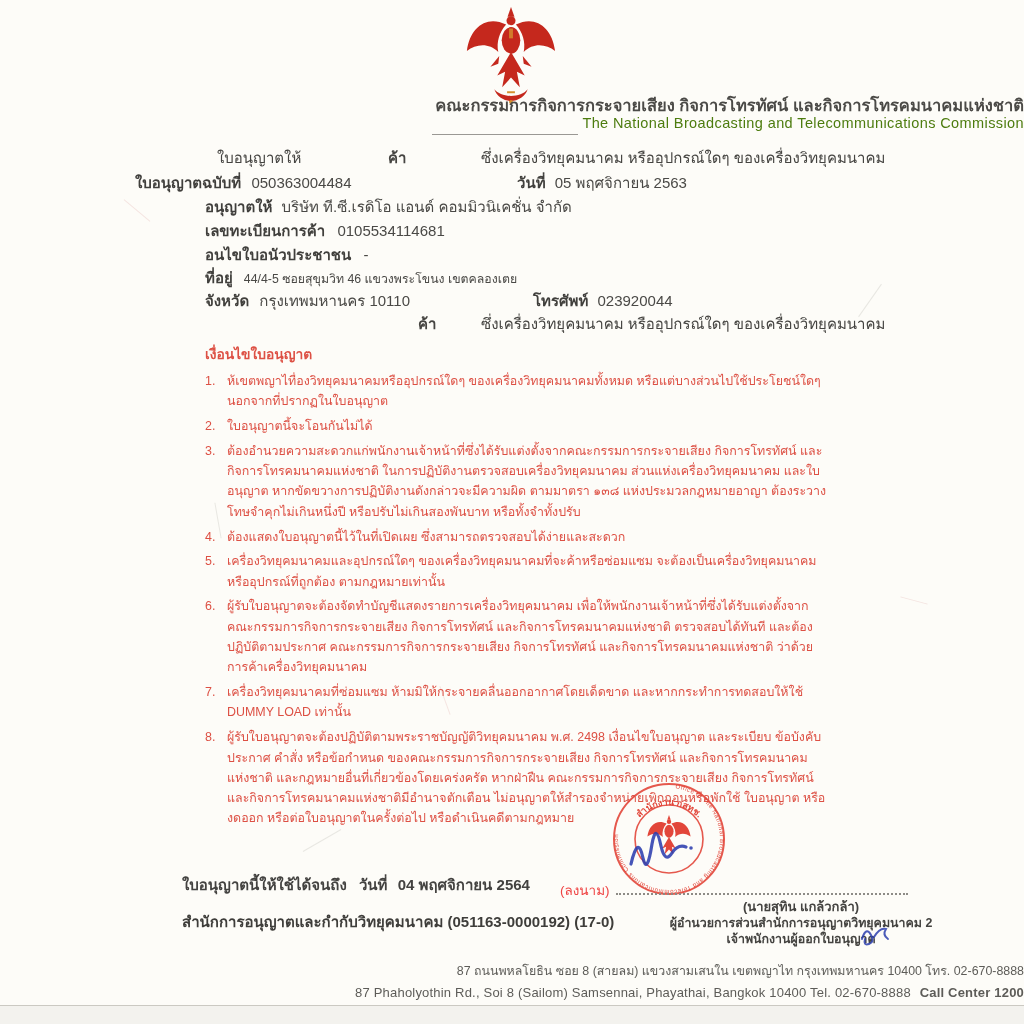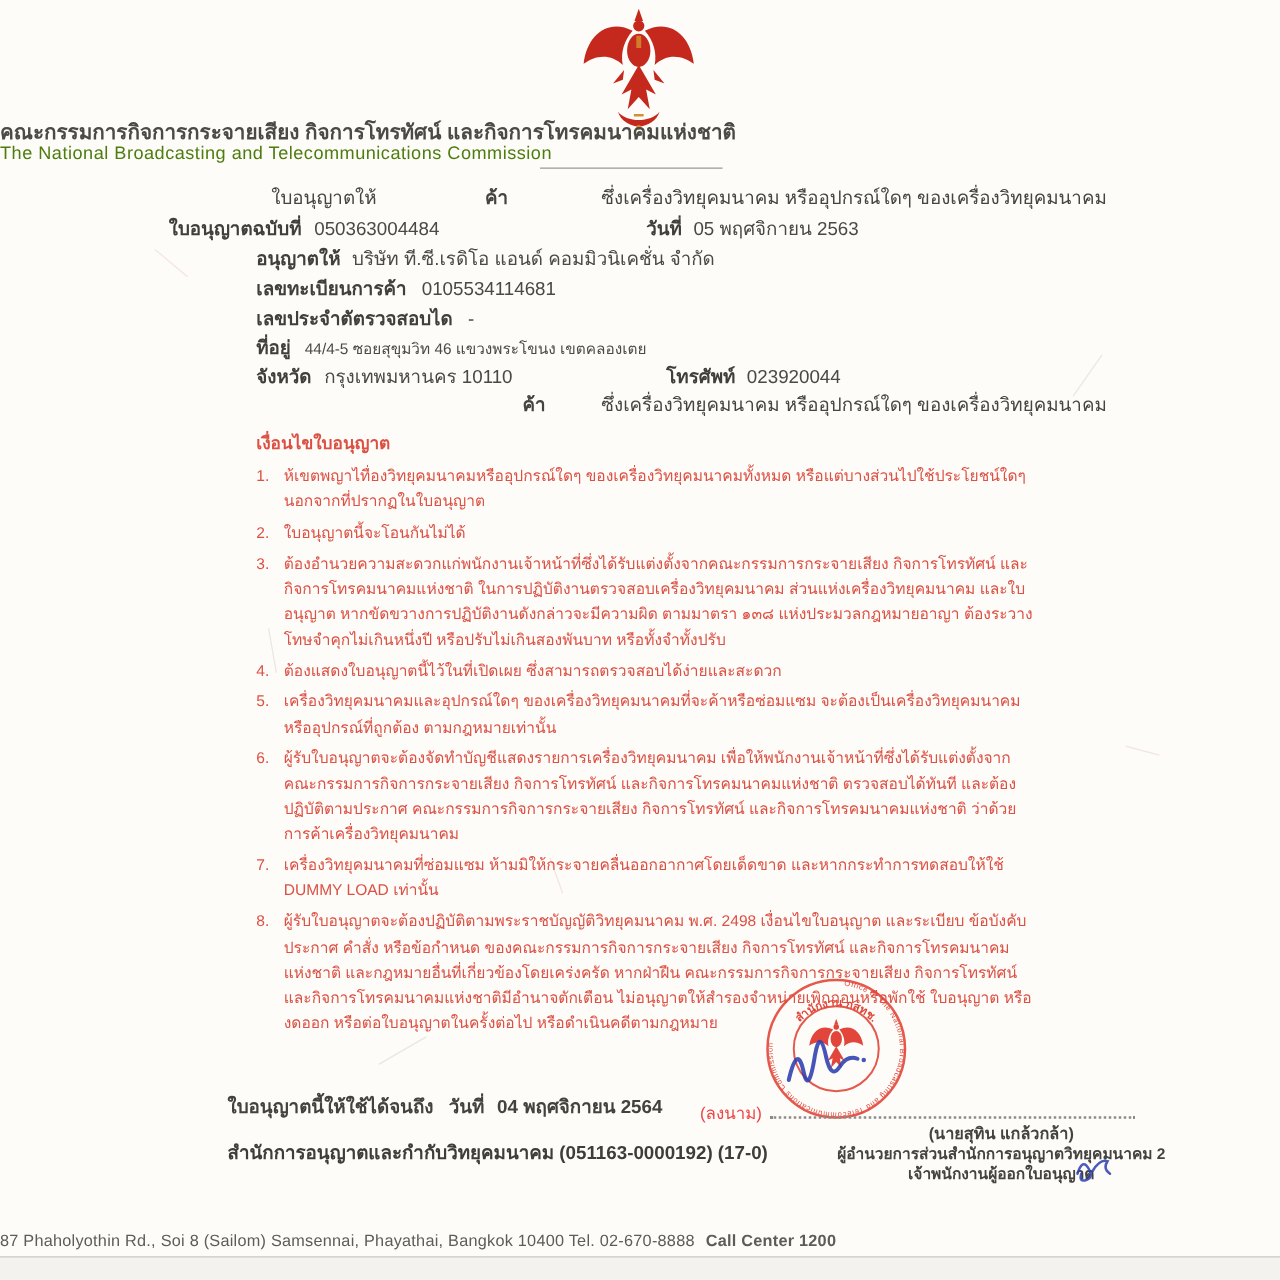--- a/index.html
+++ b/index.html
@@ -3,21 +3,21 @@
 <meta charset="utf-8">
 <style>
   html,body{margin:0;padding:0;background:#ffffff;}
   .page{
     position:relative;width:1024px;height:1024px;overflow:hidden;
     background:#fdfcf8;
     font-family:"Liberation Sans","DejaVu Sans",sans-serif;
     color:#454441;
   }
   .abs{position:absolute;}
-  .center{text-align:left;}
+  .center{text-align:right;margin-left:32px;}
   .bold{font-weight:700;}
   .org-th{left:0;right:0;top:92px;font-size:16.5px;font-weight:600;color:#4b4a47;}
   .org-en{left:0;right:0;top:115px;font-size:14.5px;color:#4d7c0f;letter-spacing:.4px;}
   .hdr-divider{left:432px;top:134px;width:146px;height:0;border-top:1.5px solid #9a9894;}
   .field{font-size:15px;white-space:nowrap;}
   .field .lbl{font-weight:700;color:#403f3c;}
   .field .val{font-weight:400;color:#4a4946;}
   .addr-val{font-size:12.3px;color:#55544f;}
   .cond-wrap{left:205px;top:331px;width:624px;color:#dd5044;margin-top:12px;}
   .cond-title{font-size:13.8px;font-weight:700;margin:0 0 6px 0;}
@@ -89,21 +89,21 @@
     <span class="lbl">อนุญาตให้</span>
     <span class="val" style="margin-left:5px;">บริษัท ที.ซี.เรดิโอ แอนด์ คอมมิวนิเคชั่น จำกัด</span>
   </div>
 
   <div class="abs field" style="left:205px;top:219px;">
     <span class="lbl">เลขทะเบียนการค้า</span>
     <span class="val" style="margin-left:8px;">0105534114681</span>
   </div>
 
   <div class="abs field" style="left:205px;top:243px;">
-    <span class="lbl">เลขประจำตัตรวจสอบได</span>
+    <span class="lbl">อนไขใบอนัวประชาชน</span>
     <span class="val" style="margin-left:8px;">-</span>
   </div>
 
   <div class="abs field" style="left:205px;top:266px;">
     <span class="lbl">ที่อยู่</span>
     <span class="val addr-val" style="margin-left:7px;">44/4-5 ซอยสุขุมวิท 46 แขวงพระโขนง เขตคลองเตย</span>
   </div>
 
   <div class="abs field" style="left:205px;top:289px;">
     <span class="lbl">จังหวัด</span>
@@ -193,19 +193,20 @@
     </svg>
   </div>
 
   <div class="abs validity">
     <span>ใบอนุญาตนี้ให้ใช้ได้จนถึง</span>
     <span style="margin-left:8px;">วันที่</span>
     <span style="margin-left:6px;">04 พฤศจิกายน 2564</span>
   </div>
   <div class="abs office-line">สำนักการอนุญาตและกำกับวิทยุคมนาคม (051163-0000192) (17-0)</div>
 
+  <div class="abs center footer-th">87 ถนนพหลโยธิน ซอย 8 (สายลม) แขวงสามเสนใน เขตพญาไท กรุงเทพมหานคร 10400 โทร. 02-670-8888</div>
   <div class="abs center footer-en">
     <span>87 Phaholyothin Rd., Soi 8 (Sailom) Samsennai, Phayathai, Bangkok 10400 Tel. 02-670-8888</span>
     <span class="bold" style="margin-left:5px;">Call Center 1200</span>
   </div>
 
   <div class="abs paper-edge"></div>
 </div>
 
 </body></html>

